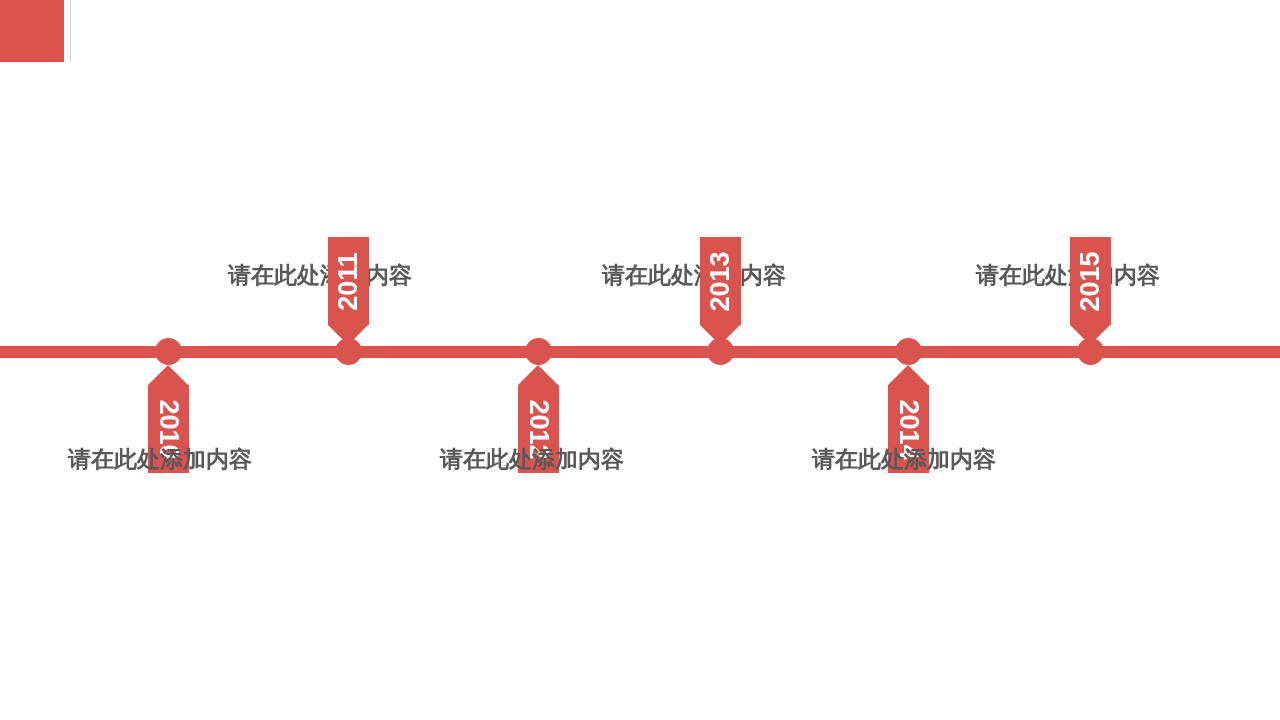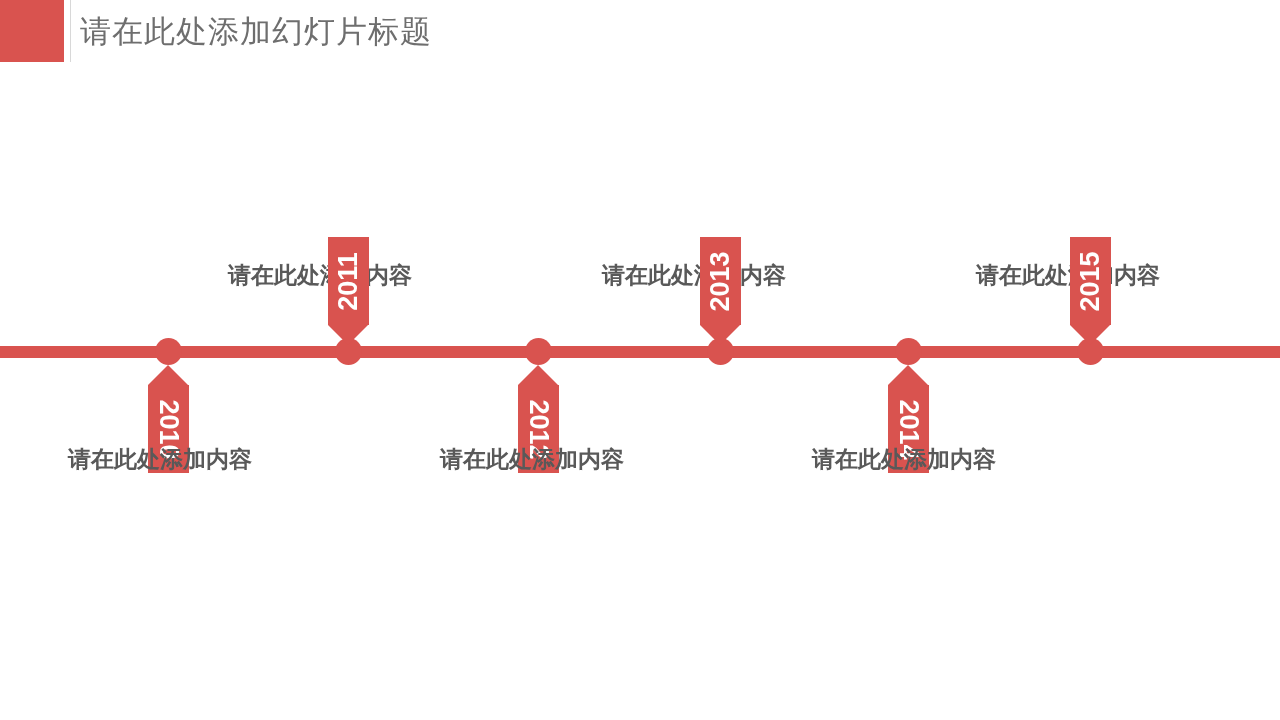--- a/index.html
+++ b/index.html
@@ -147,21 +147,20 @@
     top: 444px;
   }
 </style>
 </head>
 <body>
 
 <div class="slide">
 
   <div class="header-block"></div>
   <div class="header-divider"></div>
-  <div class="slide-title">请在此处添加幻灯片标题</div>
 
   <div class="timeline-bar"></div>
 
   <div id="markers-layer">
       <div class="timeline-dot" style="left: 168px;"></div>
       <div class="pin pin-bottom" style="left: 168px; top: 365px;">
         <div class="pin-tip"></div>
         <div class="pin-body">
           <div class="pin-label">
             <span>2010</span>

